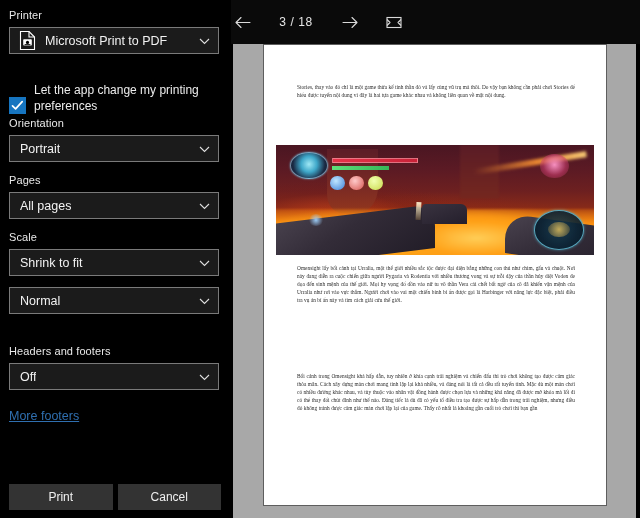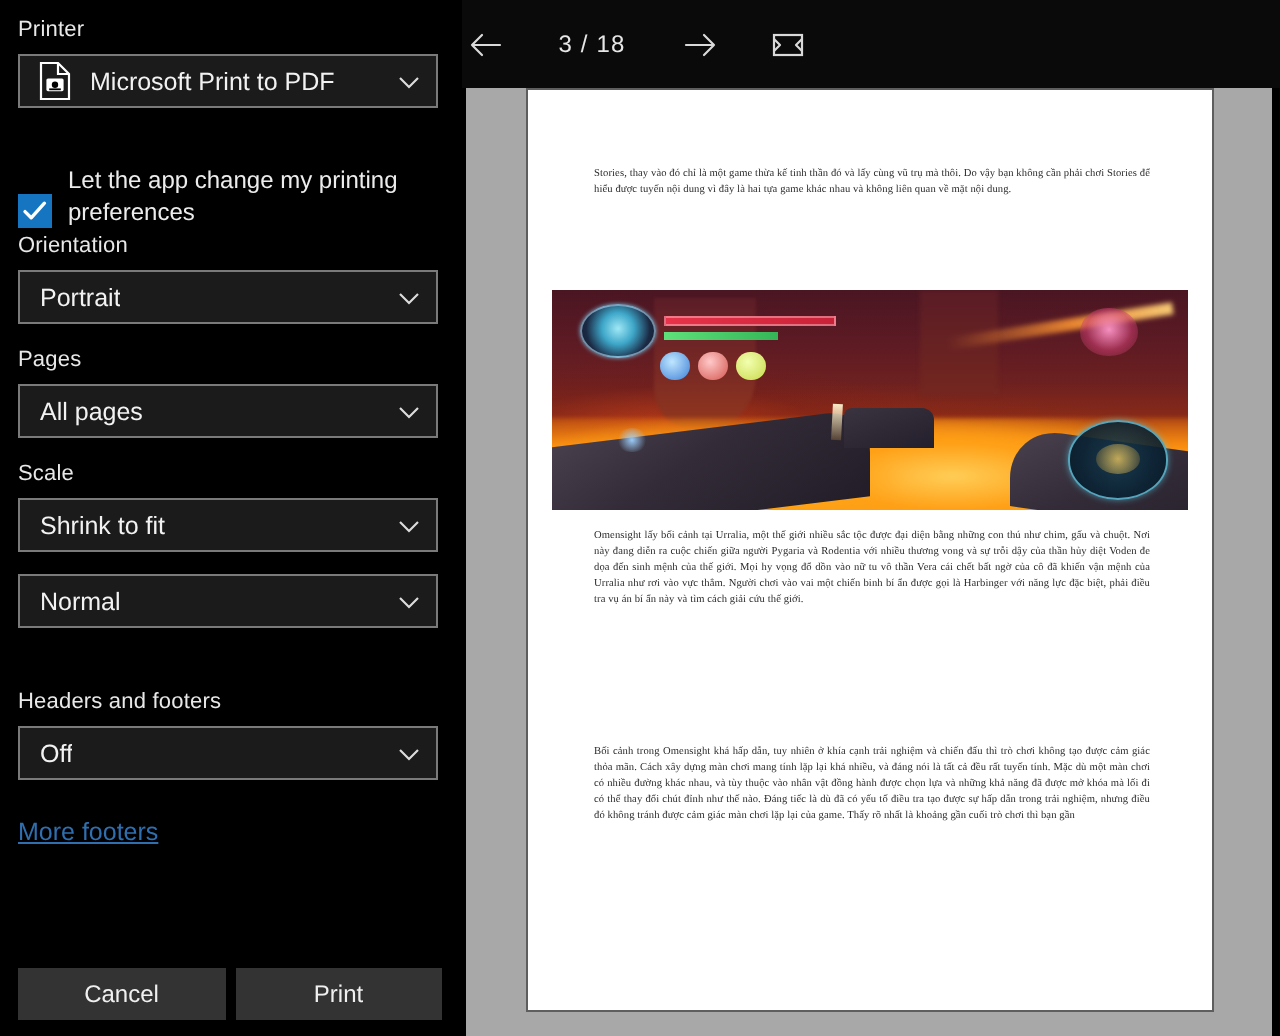--- a/index.html
+++ b/index.html
@@ -426,22 +426,22 @@
         <svg width="11" height="11" viewBox="0 0 11 11">
             <path d="M1 3.5 L5.5 8 L10 3.5" fill="none" stroke="#dcdcdc" stroke-width="1.1"></path>
           </svg>
       </span>
     </div>
   </div>
 
   <div id="more-settings">More footers</div>
 
   <div id="action-buttons">
+    <button class="action-btn">Print</button>
     <button class="action-btn">Cancel</button>
-    <button class="action-btn">Print</button>
   </div>
 </div>
 
 <div id="preview-pane">
 
   <div id="preview-toolbar">
     <span class="tb-btn">
       <svg width="17" height="13" viewBox="0 0 17 13">
         <path d="M16 6.5 H2 M7 1.5 L2 6.5 L7 11.5" fill="none" stroke="#d9d9d9" stroke-width="1.1" stroke-linecap="round" stroke-linejoin="round"></path>
       </svg>

